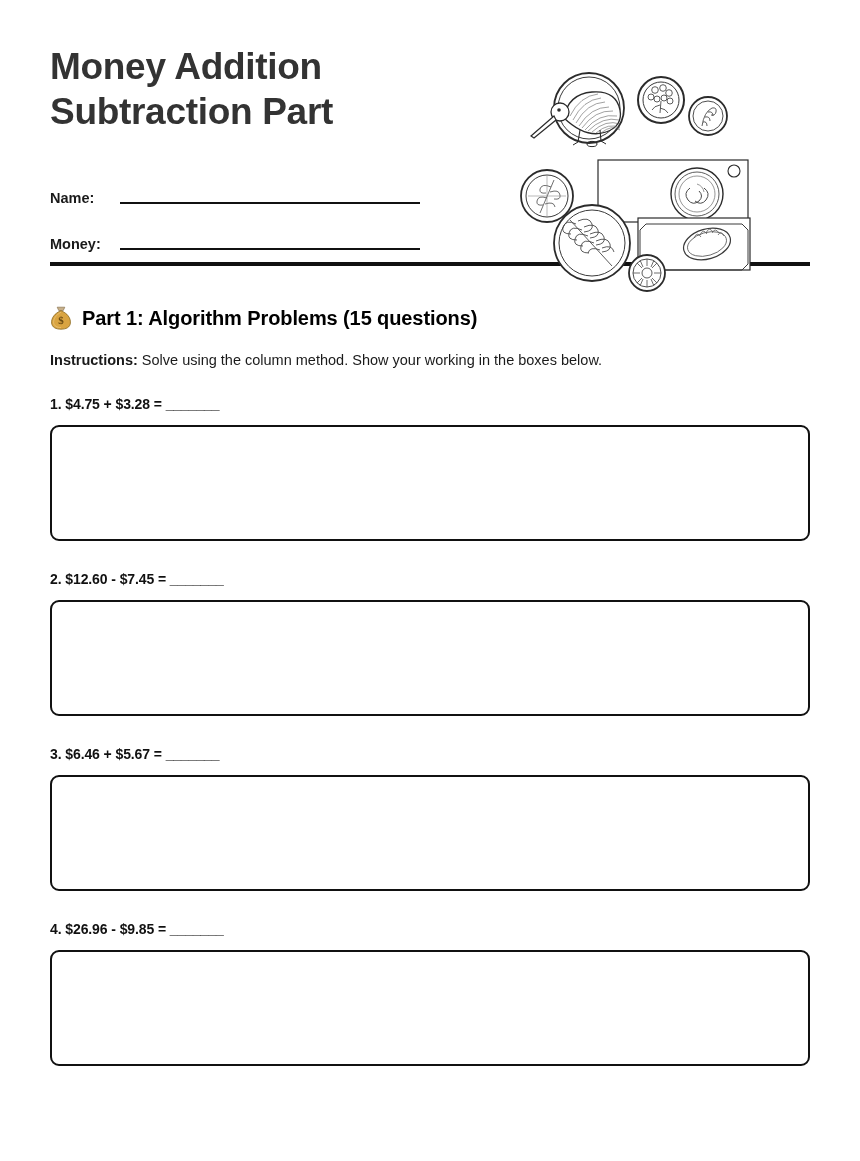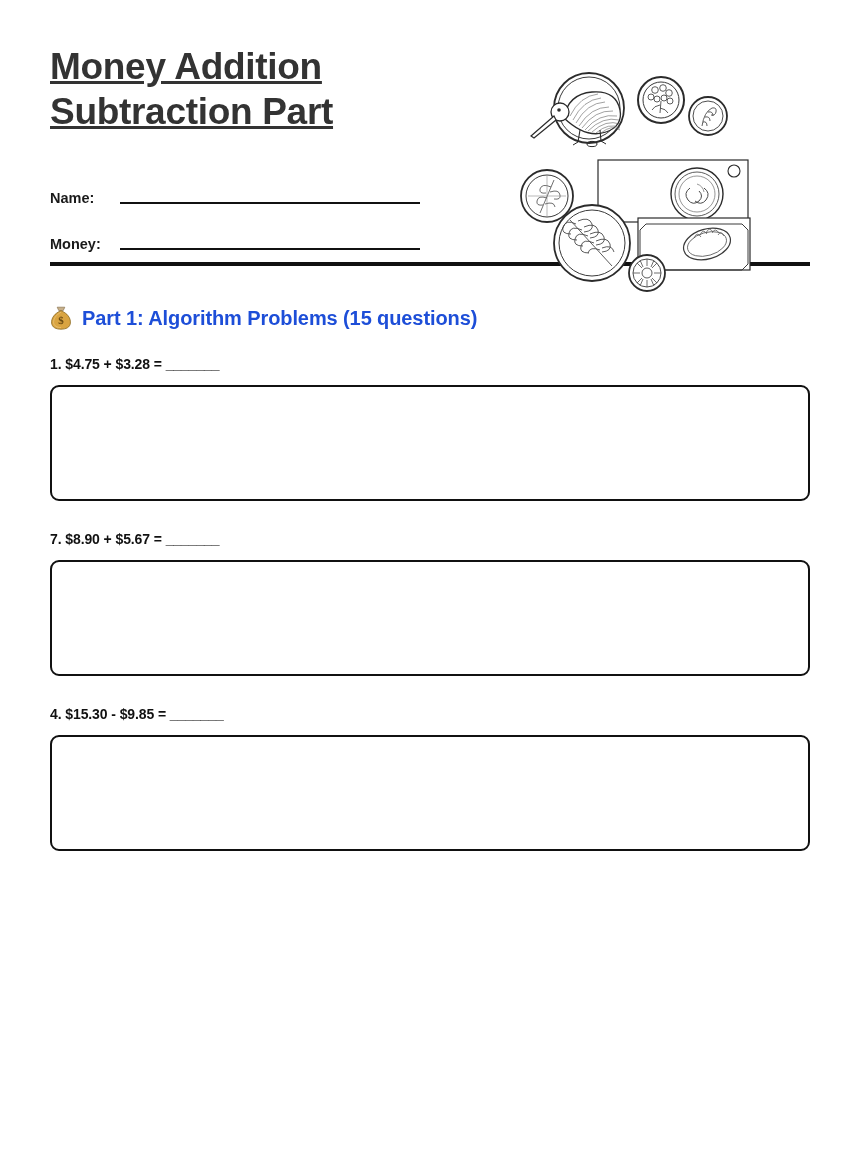--- a/index.html
+++ b/index.html
@@ -34,21 +34,20 @@
     font-size: 37px;
     font-weight: bold;
     line-height: 1.22;
     letter-spacing: -0.3px;
     color: #333333;
     margin: 0;
     width: 420px;
   }
   .title .line {
     display: block;
-    text-decoration: underline;
   }
   .fields {
     margin-top: 28px;
     width: 420px;
   }
   .field-row {
     display: flex;
     align-items: flex-end;
     height: 46px;
   }
@@ -99,21 +98,21 @@
   }
   .money-bag-icon {
     width: 22px;
     height: 24px;
     flex: 0 0 22px;
     display: block;
   }
   .section-title {
     font-size: 20px;
     font-weight: bold;
-    color: #1d4ed8;
+    color: #000000;
     letter-spacing: -0.1px;
   }
   .instructions {
     margin-top: 20px;
     font-size: 14.5px;
     color: #1a1a1a;
     line-height: 1.4;
   }
   .instructions .lead {
     font-weight: bold;
@@ -314,33 +313,41 @@
   <div class="section-head">
     <svg class="money-bag-icon" viewBox="0 0 22 24" xmlns="http://www.w3.org/2000/svg">
       <path d="M7.2 1.2 h7.6 l-1.6 3.4 h-4.4 z" fill="#c8b08a" stroke="#8a7450" stroke-width="0.7"></path>
       <path d="M11 4.6 C4.6 7.4 1.2 12 1.6 17 C2 21.4 6 23.2 11 23.2 C16 23.2 20 21.4 20.4 17 C20.8 12 17.4 7.4 11 4.6 z" fill="#d9a441" stroke="#8a6a22" stroke-width="0.8"></path>
       <path d="M11 6.2 C6.2 8.8 3.4 12.6 3.6 16.8 C3.9 20 7.2 21.6 11 21.6" fill="none" stroke="#e8c070" stroke-width="0.9"></path>
       <text x="11" y="18.2" font-family="Liberation Serif, serif" font-size="11" font-weight="bold" fill="#6a4a12" text-anchor="middle">$</text>
     </svg>
     <span class="section-title">Part 1: Algorithm Problems (15 questions)</span>
   </div>
 
+  <p class="instructions">
+    <span class="lead">Instructions:</span>
+    <span>Solve using the column method. Show your working in the boxes below.</span>
+  </p>
 
   <div class="questions">
 
     <div class="question-block">
       <div class="question-text">1. $4.75 + $3.28 = _______</div>
       <div class="answer-box"></div>
     </div>
 
-
     <div class="question-block">
-      <div class="question-text">7. $8.90 + $5.67 = _______</div>
+      <div class="question-text">2. $12.60 - $7.45 = _______</div>
       <div class="answer-box"></div>
     </div>
 
     <div class="question-block">
-      <div class="question-text">4. $15.30 - $9.85 = _______</div>
+      <div class="question-text">3. $6.46 + $5.67 = _______</div>
+      <div class="answer-box"></div>
+    </div>
+
+    <div class="question-block">
+      <div class="question-text">4. $26.96 - $9.85 = _______</div>
       <div class="answer-box"></div>
     </div>
 
   </div>
 </div>
 
 </body></html>

